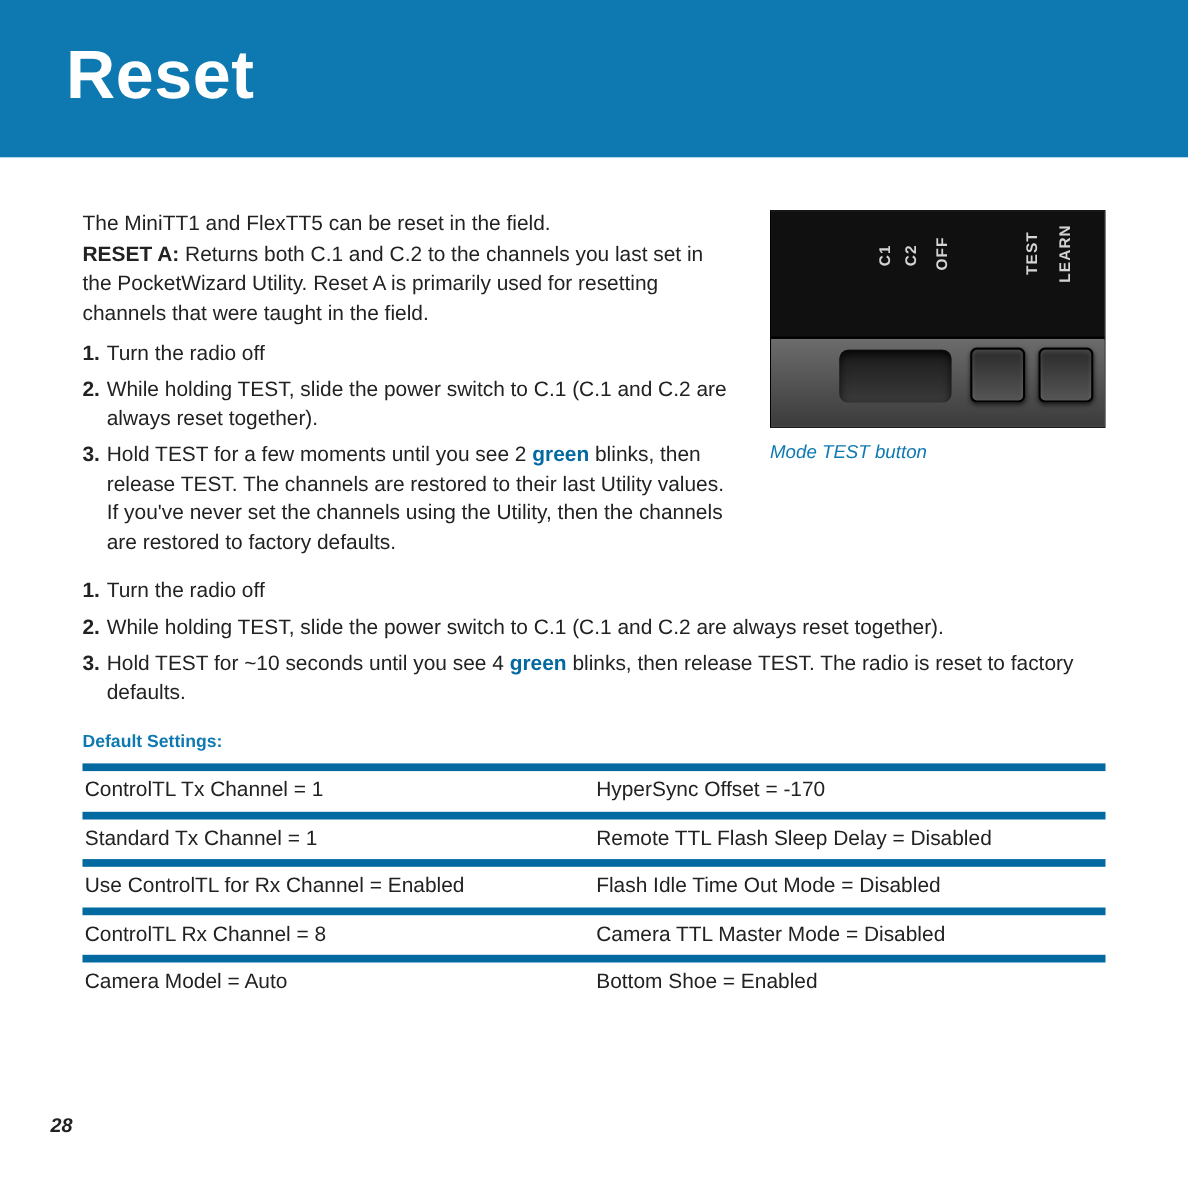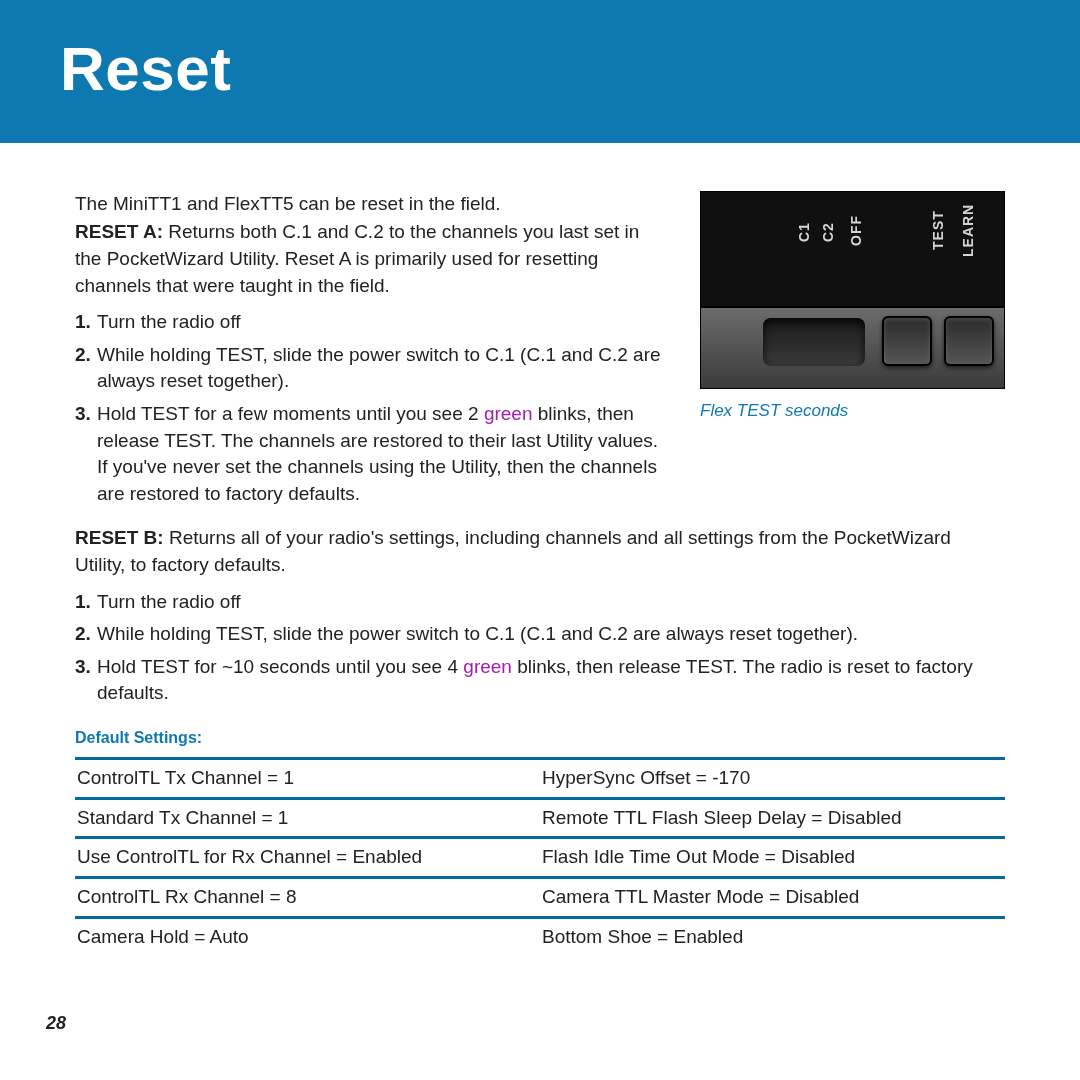--- a/index.html
+++ b/index.html
@@ -110,36 +110,36 @@
   }
   ol.steps li {
     display: flex;
     margin-bottom: 6px;
     padding-left: 0;
   }
   ol.steps li .num {
     font-weight: 700;
     min-width: 22px;
   }
-  .green { color: #a21caf; font-weight: 400; }
+  .green { color: #0369a1; font-weight: 700; }
   .bold { font-weight: 700; }
   .ds-title {
     color: #0e79b1;
     font-weight: 700;
     font-size: 16px;
     margin-top: 20px;
     margin-bottom: 8px;
   }
   table.defaults {
     width: 100%;
     border-collapse: collapse;
     font-size: 19px;
   }
   table.defaults td {
-    border-top: 3px solid #0369a1;
+    border-top: 7px solid #0369a1;
     padding: 5px 6px 5px 2px;
     width: 50%;
   }
   table.defaults tr:last-child td {
     border-bottom: none;
   }
   .page-num {
     position: absolute;
     bottom: 44px;
     left: 46px;
@@ -161,21 +161,21 @@
     <div class="device">
       <span class="dlabel dl-c1">C1</span>
       <span class="dlabel dl-c2">C2</span>
       <span class="dlabel dl-off">OFF</span>
       <span class="dlabel dl-test">TEST</span>
       <span class="dlabel dl-learn">LEARN</span>
       <div class="slot"></div>
       <div class="button-sq btn-test"></div>
       <div class="button-sq btn-learn"></div>
     </div>
-    <div class="caption">Flex TEST seconds</div>
+    <div class="caption">Mode TEST button</div>
   </div>
 
   <div class="intro">
     <p>The MiniTT1 and FlexTT5 can be reset in the field.</p>
   </div>
 
   <div class="reset-block">
     <p class="lead">
       <span class="bold">RESET A:</span><span> Returns both C.1 and C.2 to the channels you last set in the PocketWizard Utility. Reset A is primarily used for resetting channels that were taught in the field.</span>
     </p>
@@ -189,23 +189,20 @@
           <span>While holding TEST, slide the power switch to C.1 (C.1 and C.2 are always reset together).</span>
         </li>
         <li>
           <span class="num">3.</span>
           <span><span>Hold TEST for a few moments until you see 2 </span><span class="green">green</span><span> blinks, then release TEST. The channels are restored to their last Utility values. If you've never set the channels using the Utility, then the channels are restored to factory defaults.</span></span>
         </li>
       </ol>
   </div>
 
   <div class="reset-block">
-    <p class="lead">
-      <span class="bold">RESET B:</span><span> Returns all of your radio's settings, including channels and all settings from the PocketWizard Utility, to factory defaults.</span>
-    </p>
     <ol class="steps">
         <li>
           <span class="num">1.</span>
           <span>Turn the radio off</span>
         </li>
         <li>
           <span class="num">2.</span>
           <span>While holding TEST, slide the power switch to C.1 (C.1 and C.2 are always reset together).</span>
         </li>
         <li>
@@ -228,21 +225,21 @@
         </tr>
         <tr>
           <td>Use ControlTL for Rx Channel = Enabled</td>
           <td>Flash Idle Time Out Mode = Disabled</td>
         </tr>
         <tr>
           <td>ControlTL Rx Channel = 8</td>
           <td>Camera TTL Master Mode = Disabled</td>
         </tr>
         <tr>
-          <td>Camera Hold = Auto</td>
+          <td>Camera Model = Auto</td>
           <td>Bottom Shoe = Enabled</td>
         </tr>
       </tbody>
   </table>
 
 </div>
 
 <div class="page-num">28</div>
 
 </body></html>

